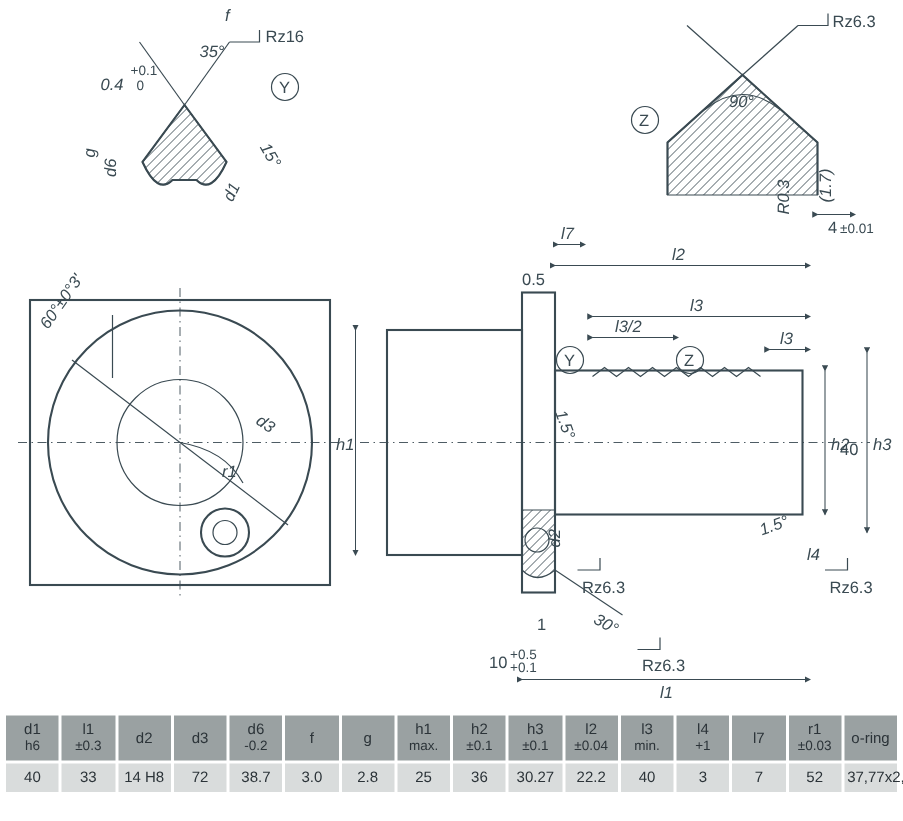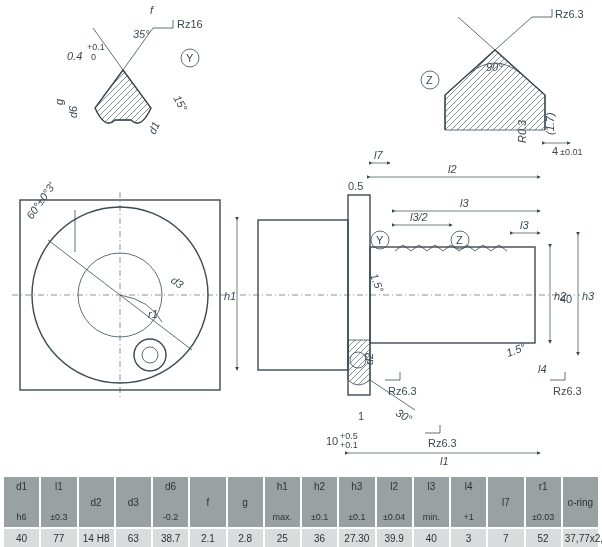--- a/index.html
+++ b/index.html
@@ -2,21 +2,21 @@
 <html><head>
 <meta charset="utf-8">
 <style>
   body { margin:0; padding:0; font-family: Arial, Helvetica, sans-serif; color:#3a4a52; background:#fff; }
   .page { width:602px; height:547px; position:relative; }
   svg { display:block; }
   table.spec { width:598px; border-collapse:separate; border-spacing:2px; position:absolute; left:2px; top:475px; table-layout:fixed; }
   table.spec th, table.spec td { background:#9aa1a2; font-size:10px; text-align:center; padding:4px 2px; color:#2b3338; font-weight:normal; }
   table.spec th { line-height:11px; }
   table.spec td { background:#d9dcdc; }
-  table.spec th .sub { display:block; font-size:9px;margin-top:20px; }
+  table.spec th .sub { display:block; font-size:9px; }
   .lbl { font-size:11px; fill:#3a4a52; font-style:italic; }
   .lblup { font-size:11px; fill:#3a4a52; }
   .small { font-size:9px; fill:#3a4a52; }
   .thin { stroke:#3a4a52; stroke-width:0.8; fill:none; }
   .thick { stroke:#3a4a52; stroke-width:1.4; fill:none; }
   .hatch { fill:url(#hatch); }
   .dash { stroke-dasharray:6 3 1 3; stroke:#3a4a52; stroke-width:0.6; fill:none;}
   .arr { stroke:#3a4a52; stroke-width:0.7; fill:none; marker-end:url(#ah); marker-start:url(#ah);}
 </style>
 </head>
@@ -168,30 +168,30 @@
           <th>l3<span class="sub">min.</span></th>
           <th>l4<span class="sub">+1</span></th>
           <th>l7</th>
           <th>r1<span class="sub">±0.03</span></th>
           <th>o-ring</th>
         </tr>
       </thead>
   <tbody>
         <tr id="val-row">
           <td>40</td>
-          <td>77</td>
+          <td>33</td>
           <td>14 H8</td>
-          <td>63</td>
+          <td>72</td>
           <td>38.7</td>
-          <td>2.1</td>
+          <td>3.0</td>
           <td>2.8</td>
           <td>25</td>
           <td>36</td>
-          <td>27.30</td>
-          <td>39.9</td>
+          <td>30.27</td>
+          <td>22.2</td>
           <td>40</td>
           <td>3</td>
           <td>7</td>
           <td>52</td>
           <td>37,77x2,62</td>
         </tr>
       </tbody>
 </table>
 </div>
 

